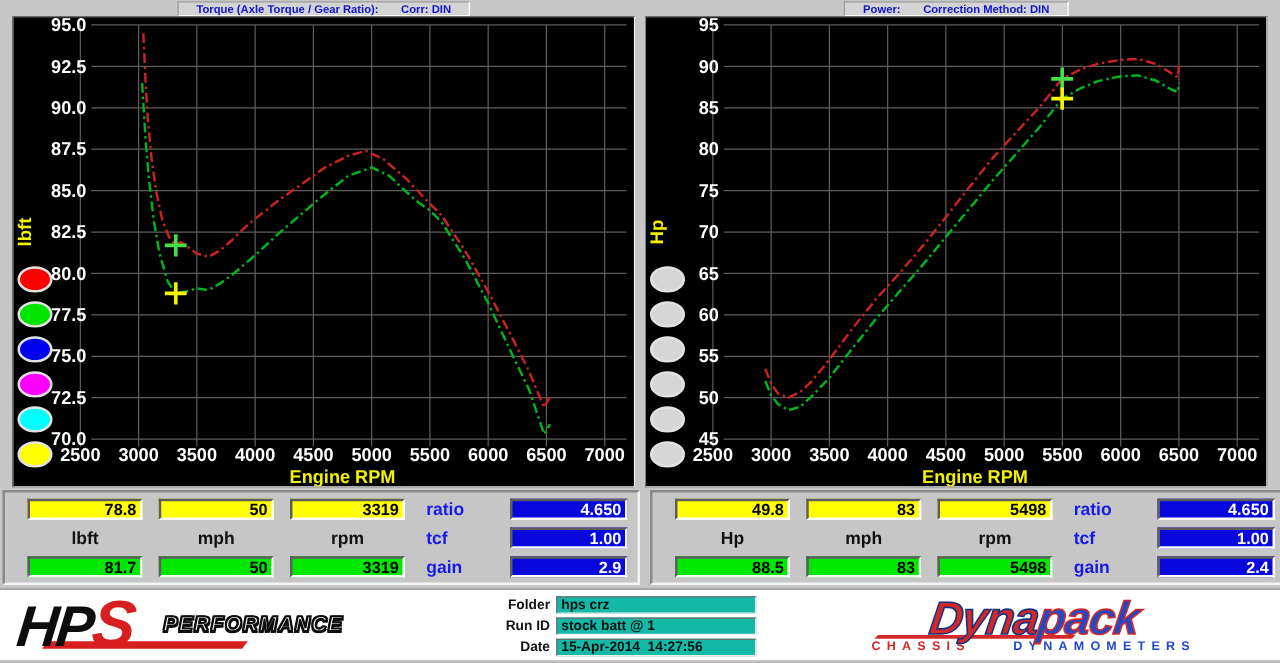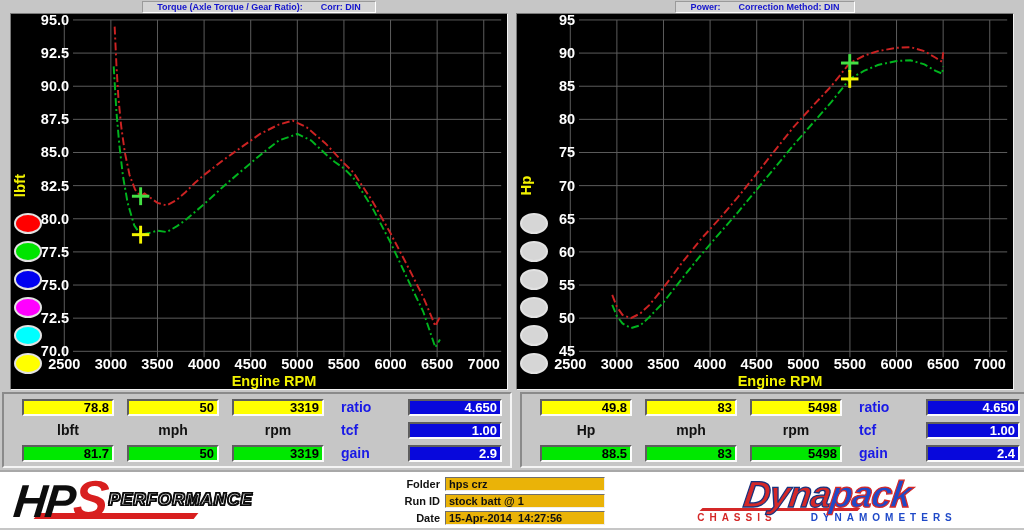--- a/index.html
+++ b/index.html
@@ -62,33 +62,33 @@
   .hps-logo { width: 392px; display: flex; align-items: center; padding-left: 14px; position: relative; }
   .hps-letters {
     font-size: 46px; font-weight: bold; font-style: italic; letter-spacing: -2px;
     color: #0d0d0d; line-height: 46px; transform: skewX(-6deg); position: relative; z-index: 2;
   }
   .hps-letters .s-red { color: #d81f1f; font-size: 52px; }
   .hps-swoosh {
     position: absolute; left: 36px; bottom: 5px; width: 160px; height: 6px;
     background: #d81f1f; transform: skewX(-38deg); z-index: 1;
   }
-  .hps-words { margin-left: 2px; display: flex; flex-direction: column; gap: 1px; }
+  .hps-words { margin-left: 24px; display: flex; flex-direction: column; gap: 1px; }
   .hps-words span {
     font-size: 17px; font-weight: 800; font-style: italic; letter-spacing: 1px;
     color: #ffffff; -webkit-text-stroke: 1.5px #0d0d0d;
     text-shadow: -1px -1px 0 #0d0d0d, 1px -1px 0 #0d0d0d, -1px 1px 0 #0d0d0d, 1px 1px 0 #0d0d0d;
     line-height: 18px;
   }
   .run-info { width: 238px; display: flex; flex-direction: column; gap: 3px; padding-top: 2px; }
   .info-row { display: flex; align-items: center; gap: 5px; }
   .info-row label { width: 48px; text-align: right; font-size: 11px; font-weight: bold; color: #111; }
   .info-row input {
     width: 160px; height: 14px; font-family: "Liberation Sans", sans-serif;
-    font-size: 11px; font-weight: bold; color: #111; background: #eab308;
+    font-size: 11px; font-weight: bold; color: #111; background: #14b8a6;
     border: 1px solid; border-color: #6e6e6e #eee #eee #6e6e6e; padding: 0 3px;
   }
   .dynapack-logo { flex: 1; display: flex; flex-direction: column; align-items: center; position: relative; }
   .dyna-title {
     font-size: 37px; font-weight: bold; font-style: italic; letter-spacing: -1px; line-height: 36px;
     transform: skewX(-8deg); white-space: nowrap;
   }
   .dyna-title .dyna { color: #d42828; -webkit-text-stroke: 1.3px #16337f; }
   .dyna-title .pack { color: #1f49c8; -webkit-text-stroke: 1.3px #d42828; }
   .dyna-sub { display: flex; gap: 34px; margin-top: -1px; }

